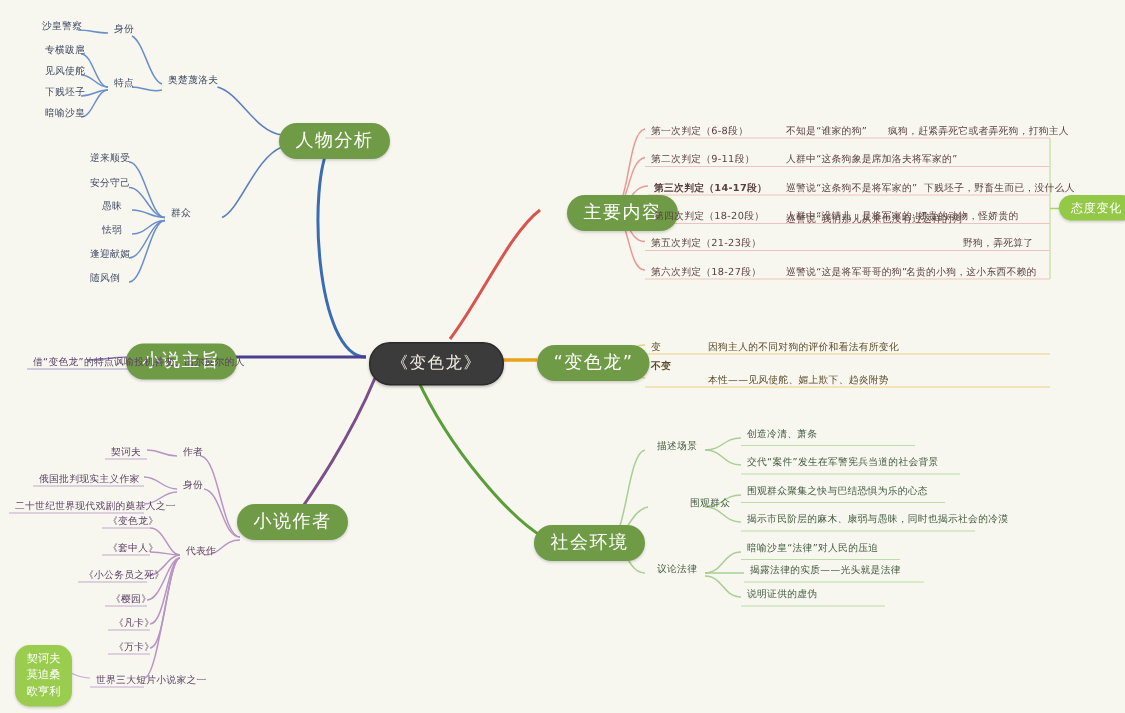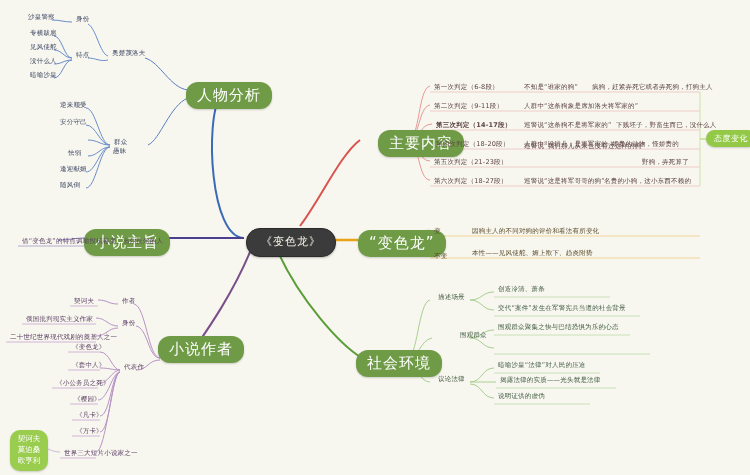--- a/index.html
+++ b/index.html
@@ -28,21 +28,21 @@
     letter-spacing:1px;
     border:1px solid #2b2b2b;
     box-shadow:0 1px 2px rgba(0,0,0,.25);
   }
   
   .pill{
     background:#6f9b46;
     color:#ffffff;
     border-radius:12px;
     padding:5px 11px;
-    font-size:15px;
+    font-size:12px;
     letter-spacing:1px;
     box-shadow:0 1px 2px rgba(0,0,0,.18);
   }
   .pill.light{
     background:#93c947;
     color:#ffffff;
     border-radius:9px;
     padding:4px 8px;
     font-size:8px;
     letter-spacing:.5px;
@@ -190,27 +190,27 @@
 
   <div class="node pill light" style="left:706px;top:130px;">态度变化</div>
   <div class="node pill stack" style="left:10px;top:430px;">契诃夫<br>莫迫桑<br>欧亨利</div>
 
   <div class="node leaf blue" style="left:110px;top:50px;">奥楚蔑洛夫</div>
   <div class="node leaf blue" style="left:74px;top:16px;">身份</div>
   <div class="node leaf blue" style="left:26px;top:14px;">沙皇警察</div>
   <div class="node leaf blue" style="left:74px;top:52px;">特点</div>
   <div class="node leaf blue" style="left:28px;top:30px;">专横跋扈</div>
   <div class="node leaf blue" style="left:28px;top:44px;">见风使舵</div>
-  <div class="node leaf blue" style="left:28px;top:58px;">没什么人</div>
+  <div class="node leaf blue" style="left:28px;top:58px;">下贱坯子</div>
   <div class="node leaf blue" style="left:28px;top:72px;">暗喻沙皇</div>
 
   <div class="node leaf blue" style="left:112px;top:139px;">群众</div>
   <div class="node leaf blue" style="left:58px;top:102px;">逆来顺受</div>
   <div class="node leaf blue" style="left:58px;top:119px;">安分守己</div>
-  <div class="node leaf blue" style="left:66px;top:148px;margin-left:45px;">愚昧</div>
+  <div class="node leaf blue" style="left:66px;top:134px;">愚昧</div>
   <div class="node leaf blue" style="left:66px;top:150px;">怯弱</div>
   <div class="node leaf blue" style="left:58px;top:166px;">逢迎献媚</div>
   <div class="node leaf blue" style="left:58px;top:182px;">随风倒</div>
 
   <div class="node leaf red" style="left:432px;top:84px;">第一次判定（6-8段）</div>
   <div class="node leaf red" style="left:522px;top:84px;">不知是“谁家的狗”</div>
   <div class="node leaf red" style="left:590px;top:84px;">疯狗，赶紧弄死它或者弄死狗，打狗主人</div>
 
   <div class="node leaf red" style="left:432px;top:103px;">第二次判定（9-11段）</div>
   <div class="node leaf red" style="left:522px;top:103px;">人群中“这条狗象是席加洛夫将军家的”</div>
@@ -226,29 +226,30 @@
   <div class="node leaf red" style="left:432px;top:159px;">第五次判定（21-23段）</div>
   <div class="node leaf red" style="left:522px;top:143px;">巡警说“我们那儿从来也没有过这样的狗”</div>
   <div class="node leaf red" style="left:640px;top:159px;">野狗，弄死算了</div>
 
   <div class="node leaf red" style="left:432px;top:178px;">第六次判定（18-27段）</div>
   <div class="node leaf red" style="left:522px;top:178px;">巡警说“这是将军哥哥的狗”</div>
   <div class="node leaf red" style="left:602px;top:178px;">名贵的小狗，这小东西不赖的</div>
 
   <div class="node leaf orange" style="left:432px;top:228px;">变</div>
   <div class="node leaf orange" style="left:470px;top:228px;">因狗主人的不同对狗的评价和看法有所变化</div>
-  <div class="node leaf orange" style="left:432px;top:253px;">不变</div>
+  <div class="node leaf orange" style="left:432px;top:241px;font-weight:bold;">不变</div>
   <div class="node leaf orange" style="left:470px;top:250px;">本性——见风使舵、媚上欺下、趋炎附势</div>
 
   <div class="node leaf green" style="left:436px;top:294px;">描述场景</div>
   <div class="node leaf green" style="left:496px;top:286px;">创造冷清、萧条</div>
   <div class="node leaf green" style="left:496px;top:305px;">交代“案件”发生在军警宪兵当道的社会背景</div>
 
   <div class="node leaf green" style="left:458px;top:332px;">围观群众</div>
   <div class="node leaf green" style="left:496px;top:324px;">围观群众聚集之快与巴结恐惧为乐的心态</div>
+  <div class="node leaf green" style="left:496px;top:343px;">揭示市民阶层的麻木、康弱与愚昧，同时也揭示社会的冷漠</div>
 
   <div class="node leaf green" style="left:436px;top:376px;">议论法律</div>
   <div class="node leaf green" style="left:496px;top:362px;">暗喻沙皇“法律”对人民的压迫</div>
   <div class="node leaf green" style="left:498px;top:377px;">揭露法律的实质——光头就是法律</div>
   <div class="node leaf green" style="left:496px;top:393px;">说明证供的虚伪</div>
 
   <div class="node leaf purple" style="left:120px;top:298px;">作者</div>
   <div class="node leaf purple" style="left:72px;top:298px;">契诃夫</div>
 
   <div class="node leaf purple" style="left:120px;top:320px;">身份</div>

